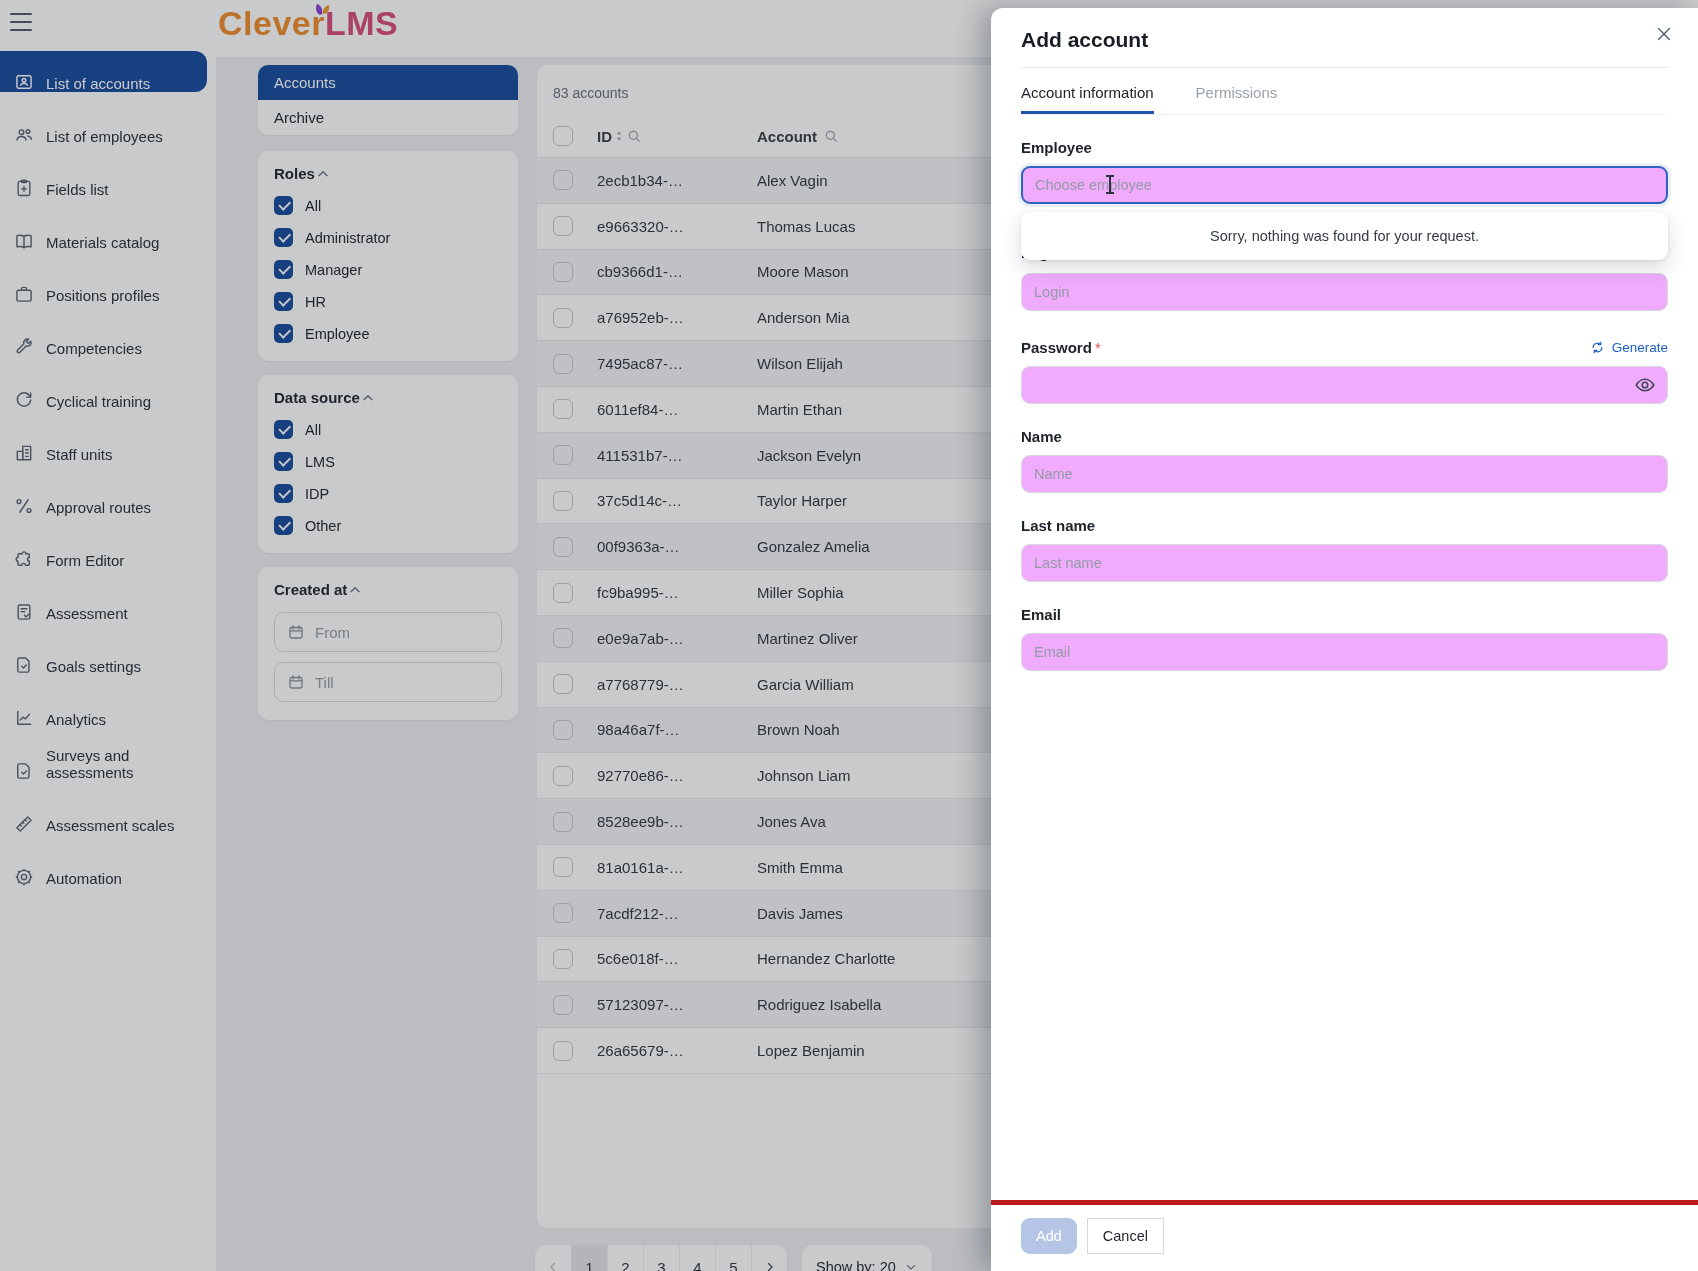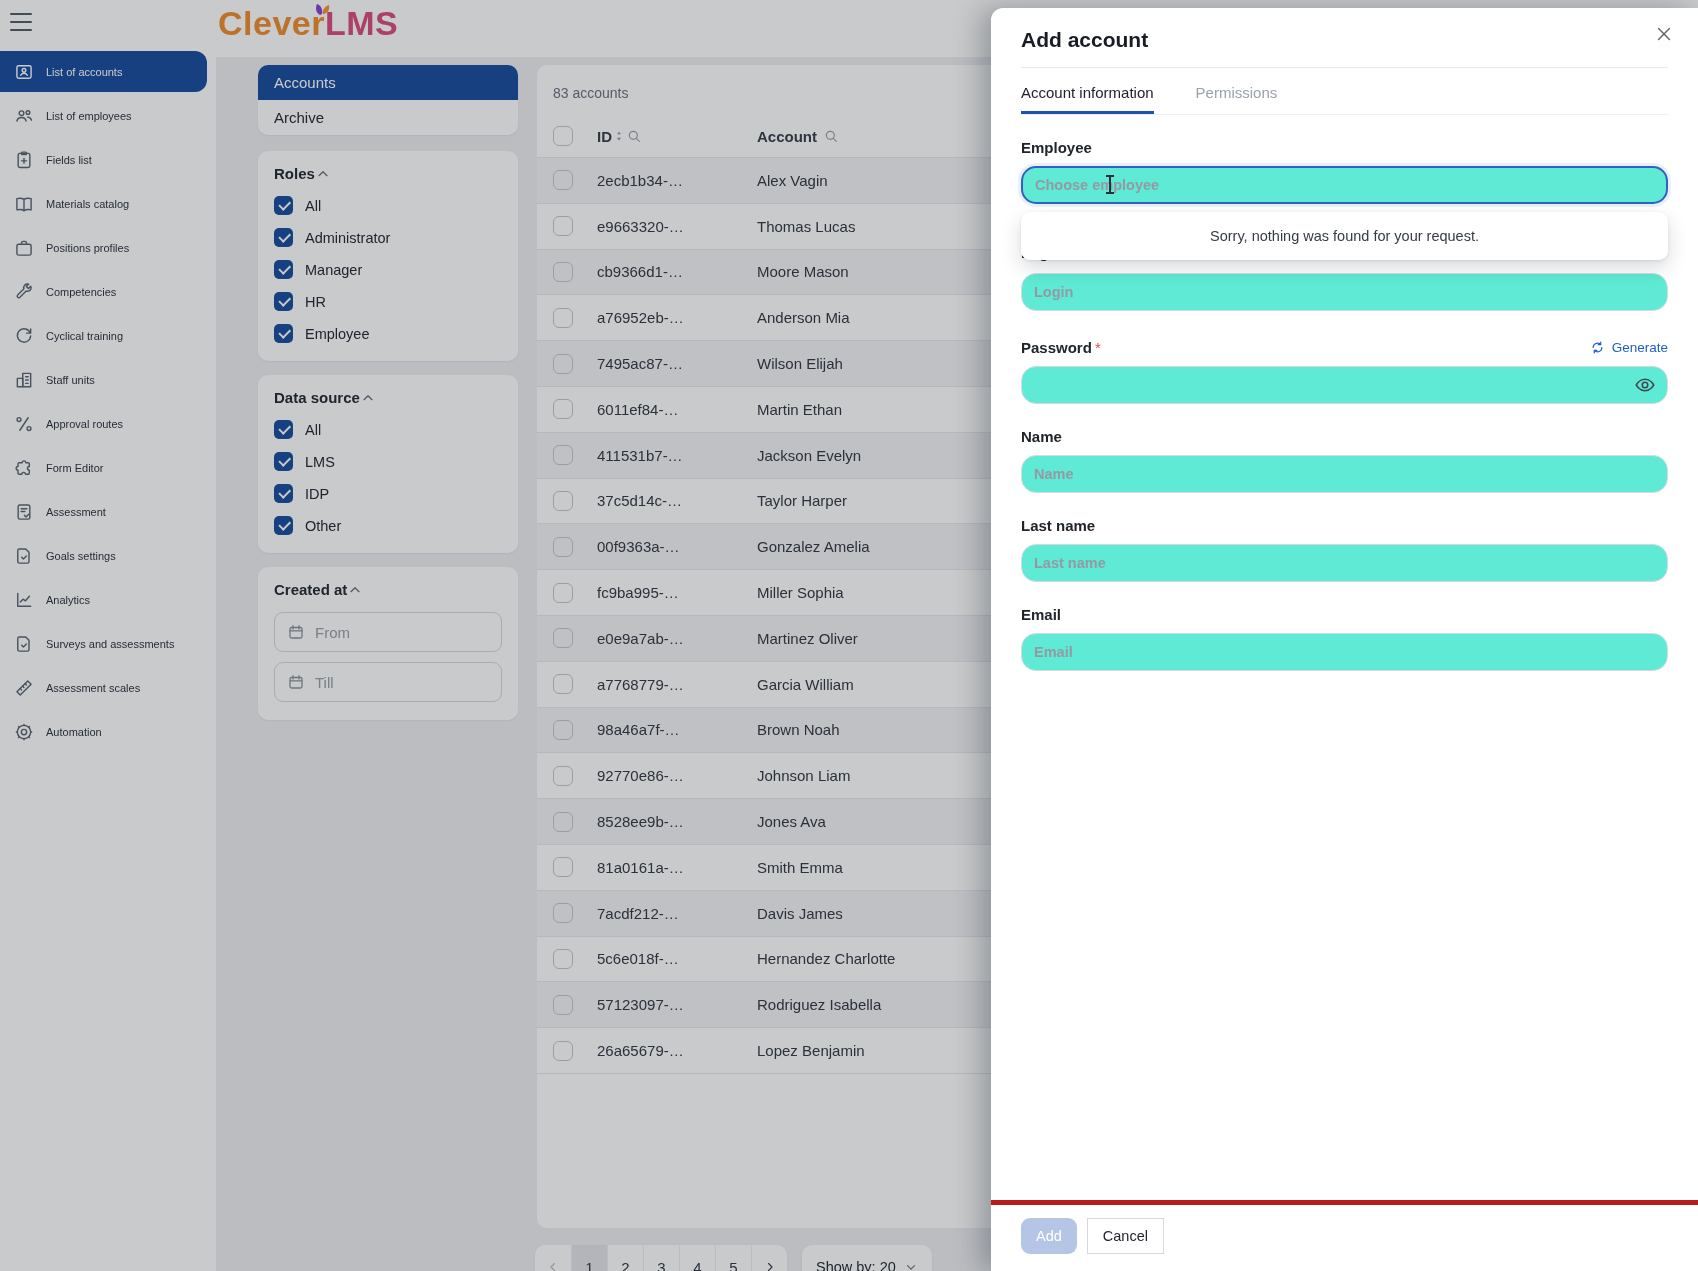--- a/index.html
+++ b/index.html
@@ -12,21 +12,21 @@
   .burger { position:absolute; left:10px; top:13px; width:22px; height:18px; display:flex; flex-direction:column; justify-content:space-between; cursor:pointer; }
   .burger span { display:block; height:2.4px; background:#555e6a; border-radius:2px; }
   .logo { position:absolute; left:218px; top:4px; font-size:34px; font-weight:700; letter-spacing:.5px; }
   .logo .clever { color:#ef8f33; }
   .logo .lms { color:#d94f80; }
   .logo .leaves { position:absolute; left:92px; top:-2px; width:26px; height:14px; }
 
   
   .sidebar { position:absolute; left:0; top:0; bottom:0; width:216px; background:#ffffff; z-index:2; }
   .nav { position:absolute; top:51px; left:0; right:0; }
-  .nav-item { display:flex; align-items:center; gap:12px; height:41px; padding:0 10px 0 14px; margin-bottom:3px; color:#2e3642; font-size:11px; cursor:pointer; }
+  .nav-item { display:flex; align-items:flex-end; gap:12px; height:41px; padding:0 10px 0 14px; margin-bottom:12px; color:#2e3642; font-size:15px; cursor:pointer; }
   .nav-item svg { width:20px; height:20px; stroke:#5c6775; fill:none; stroke-width:1.7; stroke-linecap:round; stroke-linejoin:round; flex:0 0 20px; }
   .nav-item.active { background:#1c4f9f; color:#ffffff; border-radius:0 12px 12px 0; width:207px; }
   .nav-item.active svg { stroke:#ffffff; }
 
   
   .filters { position:absolute; left:258px; top:65px; width:260px; }
   .card { background:#ffffff; border-radius:10px; box-shadow:0 1px 2px rgba(30,40,60,.06); }
   .seg-tabs { overflow:hidden; margin-bottom:16px; }
   .seg-tab { padding:9px 16px; font-size:15px; cursor:pointer; color:#262c36; }
   .seg-tab.active { background:#1c4f9f; color:#ffffff; font-weight:400; }
@@ -70,21 +70,21 @@
   .dr-head { padding:20px 30px 0; }
   .dr-title { font-size:21px; font-weight:700; color:#181d25; }
   .dr-close { position:absolute; top:16px; right:18px; width:26px; height:26px; cursor:pointer; }
   .dr-close svg { width:20px; height:20px; stroke:#5c6775; stroke-width:1.8; stroke-linecap:round; }
   .dr-div { border-bottom:1px solid #e7e9ec; margin-top:15px; }
   .dr-tabs { display:flex; gap:42px; margin:16px 30px 0; border-bottom:1px solid #f0f1f4; }
   .dr-tab { font-size:15px; padding-bottom:10px; cursor:pointer; color:#9aa1aa; }
   .dr-tab.active { color:#20242b; border-bottom:3px solid #1c54ad; }
   .dr-body { padding:0 30px; position:relative; }
   .flabel { font-size:15px; font-weight:700; color:#20242b; margin-top:24px; }
-  .finput { width:100%; height:38px; border:1px solid #d6dade; border-radius:15px; padding:0 12px; font-size:14.5px; font-family:"Liberation Sans", sans-serif; color:#23272e; margin-top:10px; background:#5eead4; outline:none;font-weight:bold; }
+  .finput { width:100%; height:38px; border:1px solid #d6dade; border-radius:9px; padding:0 12px; font-size:14.5px; font-family:"Liberation Sans", sans-serif; color:#23272e; margin-top:10px; background:#f0abfc; outline:none; }
   .finput::placeholder { color:#949aa4; }
   .emp-wrap { position:relative; }
   .emp-input { border:2px solid #2e63c1; box-shadow:0 0 0 3px rgba(46,99,193,.10); }
   .ibeam { position:absolute; left:88px; top:19px; width:1.6px; height:19px; background:#2a2f38; pointer-events:none; }
   .ibeam::before, .ibeam::after { content:""; position:absolute; left:-3px; width:8px; height:1.6px; background:#2a2f38; }
   .ibeam::before { top:0; } .ibeam::after { bottom:0; }
   .dropdown { position:absolute; left:0; right:0; top:calc(100% + 8px); height:48px; background:#fff; border-radius:9px; box-shadow:0 8px 20px rgba(20,30,50,.16), 0 1px 3px rgba(20,30,50,.10); display:flex; align-items:center; justify-content:center; font-size:14.5px; color:#353b45; z-index:5; }
   .login-label { margin-top:40px; }
   .login-input { margin-top:12px; }
   .pw-row { display:flex; align-items:center; justify-content:space-between; margin-top:28px; }

